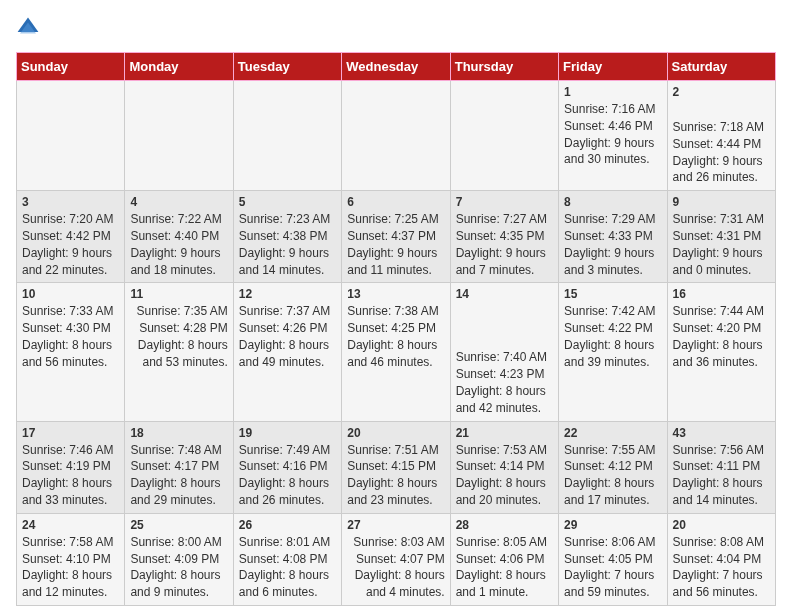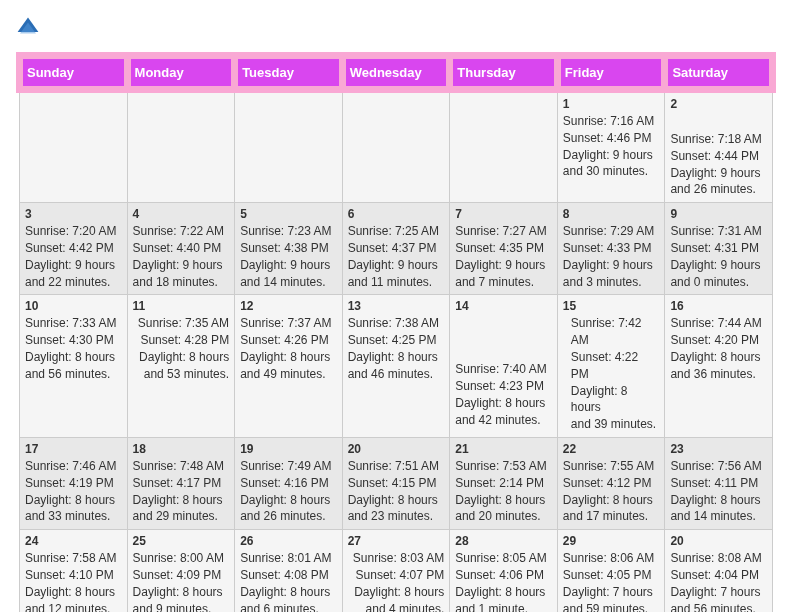--- a/index.html
+++ b/index.html
@@ -46,27 +46,27 @@
     .location-title {
       font-size: 14px;
       color: #555;
     }
     table {
       width: 100%;
       border-collapse: collapse;
       table-layout: fixed;
     }
     thead tr th {
-      background-color: #d946ef;
+      background-color: #b91c1c;
       color: #fff;
       font-size: 13px;
       font-weight: bold;
       padding: 6px 4px;
       text-align: left;
-      border: 7px solid #f9a8d4;
+      border: 1px solid #f9a8d4;
     }
     tbody tr td {
       border: 1px solid #ccc;
       vertical-align: top;
       padding: 4px 5px;
       font-size: 10.5px;
       color: #333;
       height: 88px;
     }
     tbody tr:nth-child(odd) td {
@@ -222,21 +222,21 @@
         </td>
         <td>
           <span class="day-number">14</span>
           <div class="day-info" style="white-space: pre-line; margin-top: 48px;">Sunrise: 7:40 AM
 Sunset: 4:23 PM
 Daylight: 8 hours
 and 42 minutes.</div>
         </td>
         <td>
           <span class="day-number">15</span>
-          <div class="day-info" style="white-space: pre-line; margin-left: 8px;">Sunrise: 7:42 AM
+          <div class="day-info" style="white-space: pre-line;">Sunrise: 7:42 AM
 Sunset: 4:22 PM
 Daylight: 8 hours
 and 39 minutes.</div>
         </td>
         <td>
           <span class="day-number">16</span>
           <div class="day-info" style="white-space: pre-line;">Sunrise: 7:44 AM
 Sunset: 4:20 PM
 Daylight: 8 hours
 and 36 minutes.</div>
@@ -267,33 +267,33 @@
         <td>
           <span class="day-number">20</span>
           <div class="day-info" style="white-space: pre-line;">Sunrise: 7:51 AM
 Sunset: 4:15 PM
 Daylight: 8 hours
 and 23 minutes.</div>
         </td>
         <td>
           <span class="day-number">21</span>
           <div class="day-info" style="white-space: pre-line;">Sunrise: 7:53 AM
-Sunset: 2:14 PM
+Sunset: 4:14 PM
 Daylight: 8 hours
 and 20 minutes.</div>
         </td>
         <td>
           <span class="day-number">22</span>
           <div class="day-info" style="white-space: pre-line;">Sunrise: 7:55 AM
 Sunset: 4:12 PM
 Daylight: 8 hours
 and 17 minutes.</div>
         </td>
         <td>
-          <span class="day-number">23</span>
+          <span class="day-number">43</span>
           <div class="day-info" style="white-space: pre-line;">Sunrise: 7:56 AM
 Sunset: 4:11 PM
 Daylight: 8 hours
 and 14 minutes.</div>
         </td>
       </tr>
       <tr>
         <td>
           <span class="day-number">24</span>
           <div class="day-info" style="white-space: pre-line;">Sunrise: 7:58 AM

